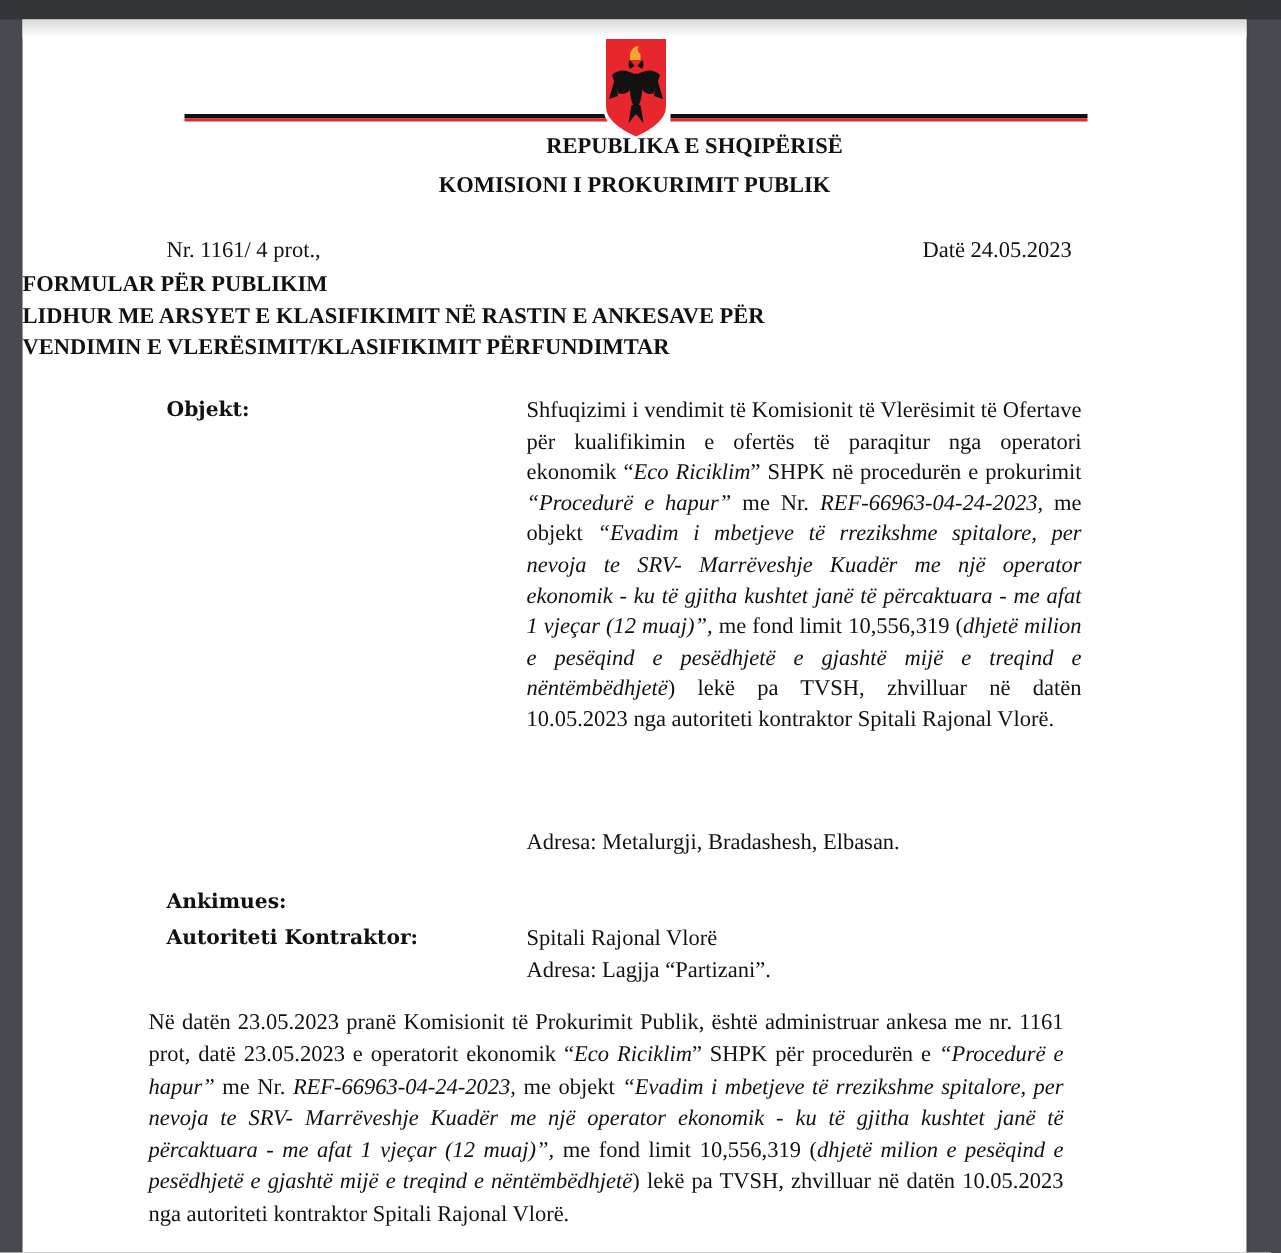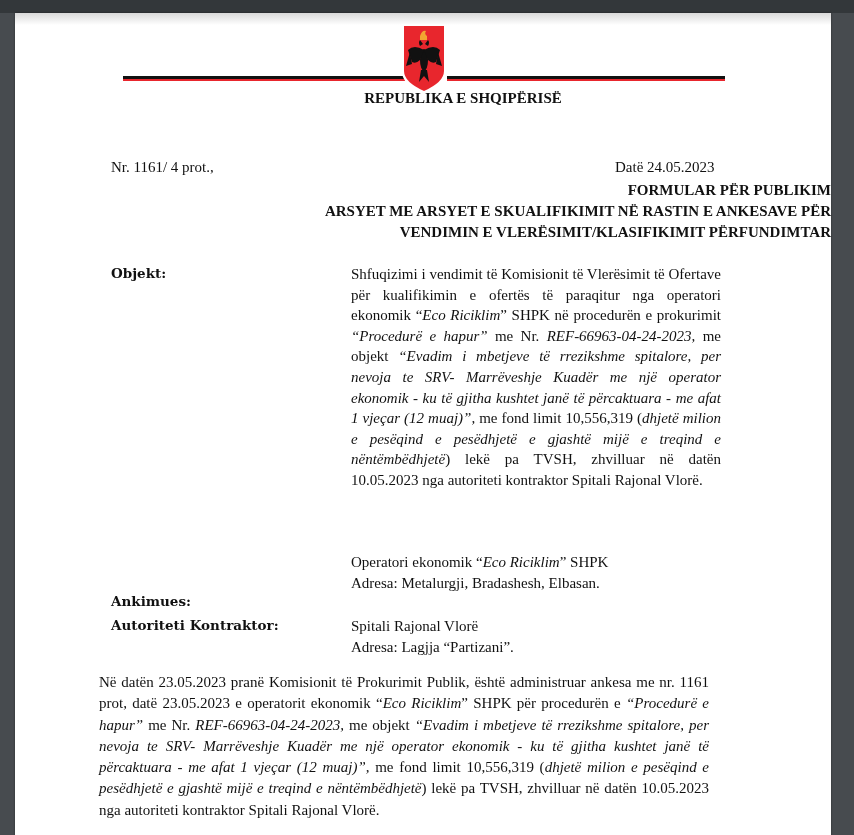--- a/index.html
+++ b/index.html
@@ -33,21 +33,21 @@
   .rule-right { left: 432px; width: 278px; }
 
   .center-head {
     position: absolute; left: 0; width: 816px; text-align: center;
     font-weight: bold; font-size: 15px;
   }
   .h1 { top: 77px; margin-left: 40px; }
   .h2 { top: 103px; }
   .meta-left { position: absolute; left: 96px; top: 146px; font-size: 15px; }
   .meta-right { position: absolute; left: 600px; top: 146px; font-size: 15px; }
-  .form-title { position: absolute; left: 0; top: 167px; width: 816px; text-align: right; font-weight: bold; font-size: 15px; line-height: 21px; }
+  .form-title { position: absolute; left: 0; top: 167px; width: 816px; text-align: left; font-weight: bold; font-size: 15px; line-height: 21px; }
 
   .label {
     position: absolute; left: 96px; font-weight: bold; font-size: 15px;
     font-family: "DejaVu Serif", serif; font-size: 13.5px;
   }
   .lbl-objekt { top: 252px; }
   .lbl-ankimues { top: 540px; margin-top: 40px; }
   .lbl-autoriteti { top: 604px; }
 
   .obj-text {
@@ -95,36 +95,36 @@
         <path d="M10 30 L6 44 L12 42 Z"></path>
         <path d="M38 30 L42 44 L36 42 Z"></path>
         <path d="M20 24 Q18 20 20 18 L23 22 Z"></path>
         <path d="M28 24 Q30 20 28 18 L25 22 Z"></path>
         <path d="M21 48 L19 60 L24 54 L29 60 L27 48 Z"></path>
       </g>
     </svg>
   </div>
 
   <div class="center-head h1">REPUBLIKA E SHQIPËRISË</div>
+  <div class="center-head h2">KOMISIONI I PROKURIMIT PUBLIK</div>
 
   <div class="meta-left">Nr. 1161/ 4 prot.,</div>
   <div class="meta-right">Datë 24.05.2023</div>
 
   <div class="form-title">
     <div>FORMULAR PËR PUBLIKIM</div>
-    <div>ARSYET ME ARSYET E SKUALIFIKIMIT NË RASTIN E ANKESAVE PËR</div>
+    <div>LIDHUR ME ARSYET E KLASIFIKIMIT NË RASTIN E ANKESAVE PËR</div>
     <div>VENDIMIN E VLERËSIMIT/KLASIFIKIMIT PËRFUNDIMTAR</div>
   </div>
 
   <div class="label lbl-objekt">Objekt:</div>
   <div class="obj-text"><span>Shfuqizimi i vendimit të Komisionit të Vlerësimit të Ofertave për kualifikimin e ofertës të paraqitur nga operatori ekonomik “</span><i>Eco Riciklim</i><span>” SHPK në procedurën e prokurimit </span><i>“Procedurë e hapur”</i><span> me Nr. </span><i>REF-66963-04-24-2023,</i><span> me objekt </span><i>“Evadim i mbetjeve të rrezikshme spitalore, per nevoja te SRV- Marrëveshje Kuadër me një operator ekonomik - ku të gjitha kushtet janë të përcaktuara - me afat 1 vjeçar (12 muaj)”,</i><span> me fond limit 10,556,319 (</span><i>dhjetë milion e pesëqind  e pesëdhjetë e gjashtë mijë e treqind e nëntëmbëdhjetë</i><span>) lekë pa TVSH, zhvilluar në datën 10.05.2023 nga autoriteti kontraktor Spitali Rajonal Vlorë.</span></div>
 
   <div class="label lbl-ankimues">Ankimues:</div>
   <div class="block-text ank-text">
-    <div><span>Operatori ekonomik “</span><i>Eco Riciklim</i><span>” SHPK</span></div>
     <div>Adresa: Metalurgji, Bradashesh, Elbasan.</div>
   </div>
 
   <div class="label lbl-autoriteti">Autoriteti Kontraktor:</div>
   <div class="block-text aut-text">
     <div>Spitali Rajonal Vlorë</div>
     <div>Adresa: Lagjja “Partizani”.</div>
   </div>
 
   <div class="body-para"><span>Në datën 23.05.2023 pranë Komisionit të Prokurimit  Publik, është administruar ankesa me nr. 1161 prot, datë 23.05.2023 e operatorit ekonomik “</span><i>Eco Riciklim</i><span>” SHPK për procedurën e </span><i>“Procedurë e hapur”</i><span> me Nr. </span><i>REF-66963-04-24-2023,</i><span> me objekt </span><i>“Evadim i mbetjeve të rrezikshme spitalore, per nevoja te SRV- Marrëveshje Kuadër me një operator ekonomik - ku të gjitha kushtet janë të përcaktuara - me afat 1 vjeçar (12 muaj)”,</i><span> me fond limit 10,556,319 (</span><i>dhjetë milion e pesëqind  e pesëdhjetë e gjashtë mijë e treqind e nëntëmbëdhjetë</i><span>) lekë pa TVSH, zhvilluar në datën 10.05.2023 nga autoriteti kontraktor Spitali Rajonal Vlorë.</span></div>

